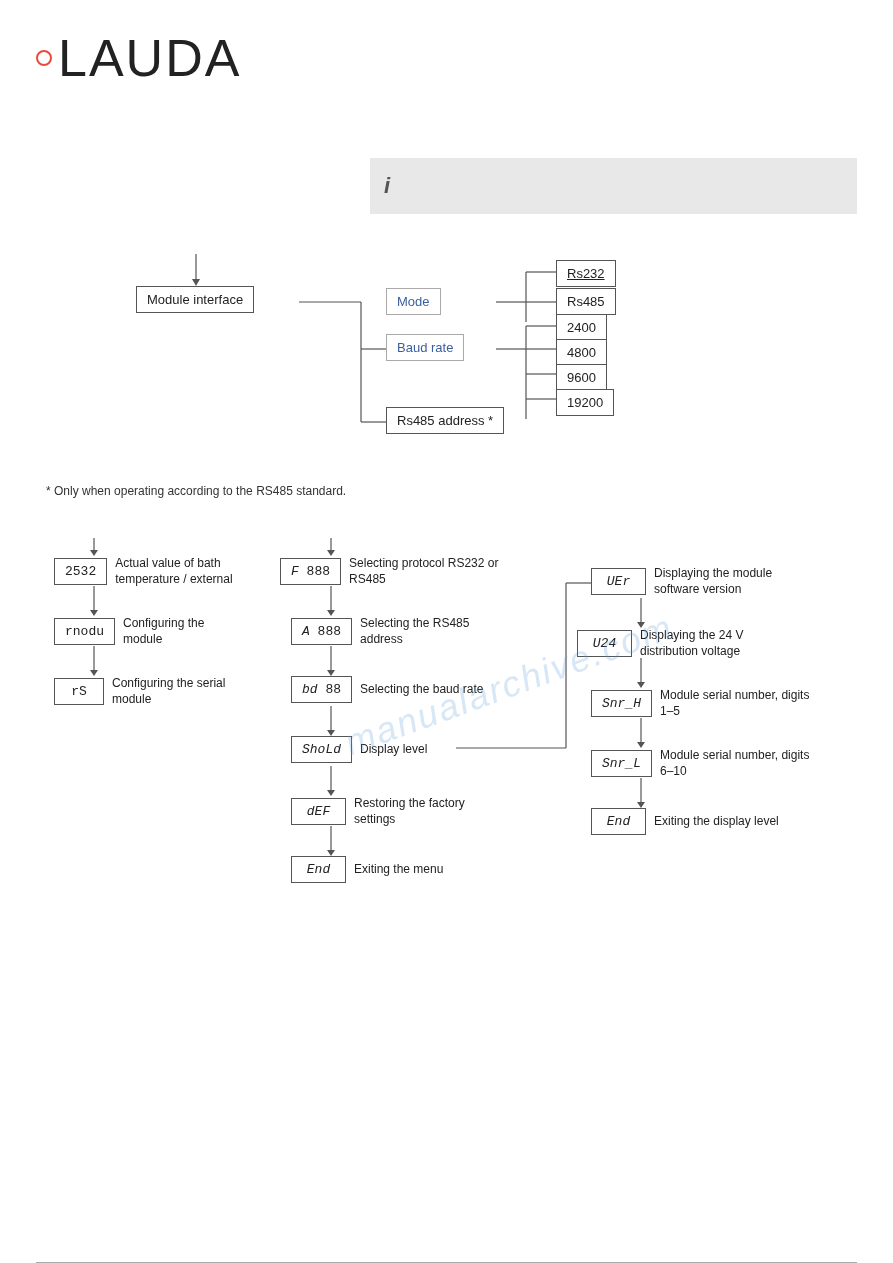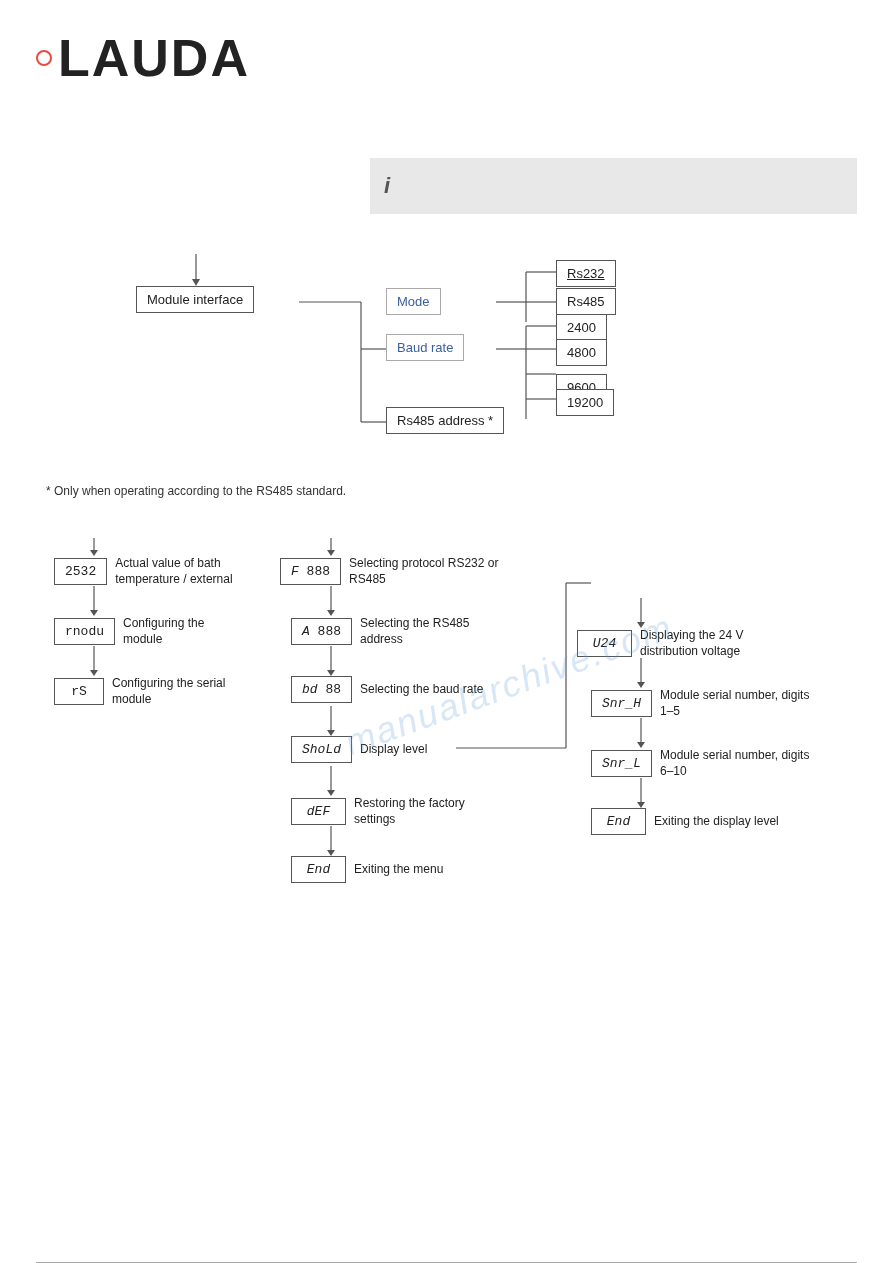--- a/index.html
+++ b/index.html
@@ -23,21 +23,21 @@
       width: 16px;
       height: 16px;
       border-radius: 50%;
       border: 2px solid #e74c3c;
       display: inline-block;
       margin-right: 6px;
       vertical-align: middle;
     }
     .logo-text {
       font-size: 52px;
-      font-weight: 700;
+      font-weight: 400;
       letter-spacing: 2px;
       color: #222;
       vertical-align: middle;
     }
 
     
     .info-box {
       margin: 60px 36px 30px 370px;
       background: #e8e8e8;
       padding: 22px 20px 22px 50px;
@@ -193,21 +193,21 @@
     <div class="box" style="left:350px; top:163px;">Rs485 address *</div>
 
     <div class="box" style="left:520px; top:16px;text-decoration:underline;">Rs232</div>
 
     <div class="box" style="left:520px; top:44px;">Rs485</div>
 
     <div class="box" style="left:520px; top:70px;">2400</div>
 
     <div class="box" style="left:520px; top:95px;">4800</div>
 
-    <div class="box" style="left:520px; top:130px;">9600</div>
+    <div class="box" style="left:520px; top:120px;">9600</div>
 
     <div class="box" style="left:520px; top:145px;">19200</div>
   </div>
 
   <div class="footnote">* Only when operating according to the RS485 standard.</div>
 
   <div class="bottom-diagram">
     <svg>
 
       <line x1="58" y1="0" x2="58" y2="15" stroke="#555" stroke-width="1.2"></line>
@@ -292,20 +292,24 @@
     <div style="position:absolute; left:255px; top:258px; display:flex; align-items:center; gap:8px;">
       <div class="box mono" style="position:static; min-width:55px; text-align:center;"><em>dEF</em></div>
       <div style="font-size:12px; max-width:150px; line-height:1.3;">Restoring the factory settings</div>
     </div>
 
     <div style="position:absolute; left:255px; top:318px; display:flex; align-items:center; gap:8px;">
       <div class="box mono" style="position:static; min-width:55px; text-align:center;"><em>End</em></div>
       <div style="font-size:12px; max-width:150px; line-height:1.3;">Exiting the menu</div>
     </div>
 
+    <div style="position:absolute; left:555px; top:28px; display:flex; align-items:center; gap:8px;">
+      <div class="box mono" style="position:static; min-width:55px; text-align:center;"><em>UEr</em></div>
+      <div style="font-size:12px; max-width:160px; line-height:1.3;">Displaying the module software version</div>
+    </div>
 
     <div style="position:absolute; left:541px; top:90px; display:flex; align-items:center; gap:8px;">
       <div class="box mono" style="position:static; min-width:55px; text-align:center;"><em>U24</em></div>
       <div style="font-size:12px; max-width:160px; line-height:1.3;">Displaying the 24 V distribution voltage</div>
     </div>
 
     <div style="position:absolute; left:555px; top:150px; display:flex; align-items:center; gap:8px;">
       <div class="box mono" style="position:static; min-width:55px; text-align:center;"><em>Snr_H</em></div>
       <div style="font-size:12px; max-width:160px; line-height:1.3;">Module serial number, digits 1–5</div>
     </div>

